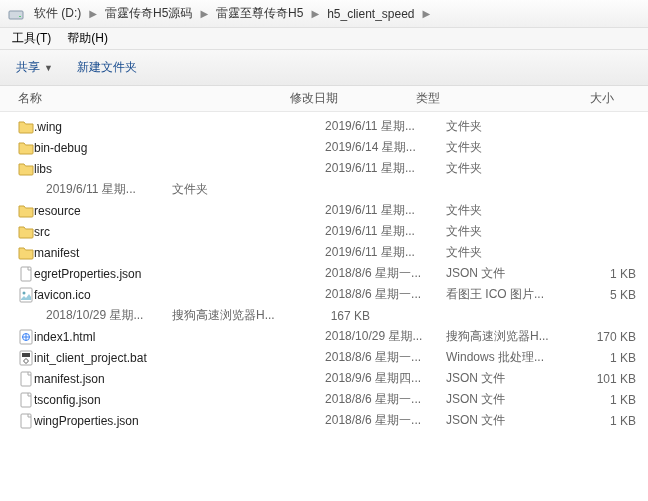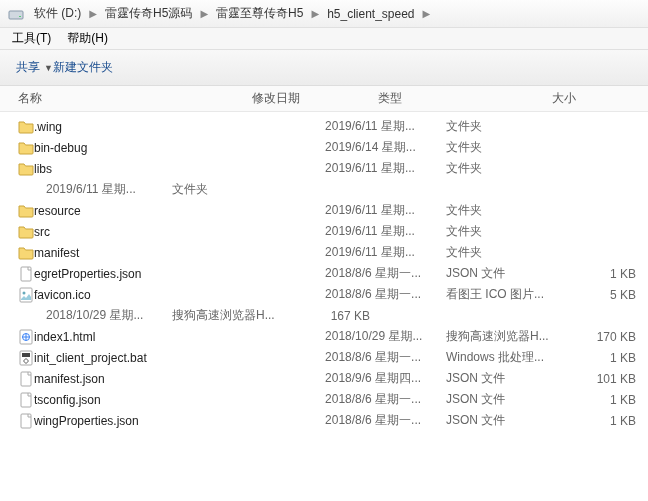--- a/index.html
+++ b/index.html
@@ -6,26 +6,26 @@
 body { width: 648px; height: 501px; background: #fff; font-size: 12px; color: #000; overflow: hidden; }
 
 .breadcrumb { height: 28px; display: flex; align-items: center; padding: 8px 8px; border-bottom: 1px solid #e0e0e0; background: linear-gradient(#fdfdfd, #f0f0f0); }
 .bc-icon { width: 16px; height: 16px; margin-right: 4px; }
 .bc-item { padding: 0 6px; height: 22px; display: flex; align-items: center; color: #333; cursor: default; }
 .bc-sep { color: #888; padding: 0 2px; font-size: 10px; }
 
 .menubar { height: 22px; display: flex; align-items: center; padding: 0 4px; background: #f7f7f7; border-bottom: 1px solid #e0e0e0; text-align: center; }
 .menu-item { padding: 0 8px; height: 20px; display: flex; align-items: center; cursor: default; }
 
-.toolbar { height: 36px; display: flex; align-items: center; padding: 0 16px; background: linear-gradient(#f8f8f8, #ececec); border-bottom: 1px solid #ddd; }
+.toolbar { height: 36px; display: flex; align-items: center; padding: 0 16px; background: linear-gradient(#f8f8f8, #ececec); border-bottom: 1px solid #ddd; gap: 24px; }
 .tb-btn { color: #1a4d8f; cursor: default; display: flex; align-items: center; gap: 4px; }
 .tb-dd { font-size: 9px; color: #555; }
 
 .headers { height: 26px; display: flex; align-items: center; border-bottom: 1px solid #e8e8e8; background: #fafafa; color: #555; }
-.col-name { width: 252px; padding-left: 18px; }
+.col-name { width: 290px; padding-left: 18px; }
 .col-date { width: 126px; }
 .col-type { width: 120px; }
 .col-size { width: 90px; text-align: right; padding-right: 12px; }
 
 .files { padding-top: 4px; }
 .row { height: 21px; display: flex; align-items: center; }
 .cell-name { width: 290px; padding-left: 18px; display: flex; align-items: center; color: #222; white-space: nowrap; overflow: hidden; }
 .cell-date { width: 126px; color: #666; white-space: nowrap; overflow: hidden; margin-left: 46px; }
 .cell-type { width: 120px; color: #666; white-space: nowrap; overflow: hidden; text-overflow: ellipsis; }
 .cell-size { width: 90px; color: #666; text-align: right; padding-right: 12px; }

